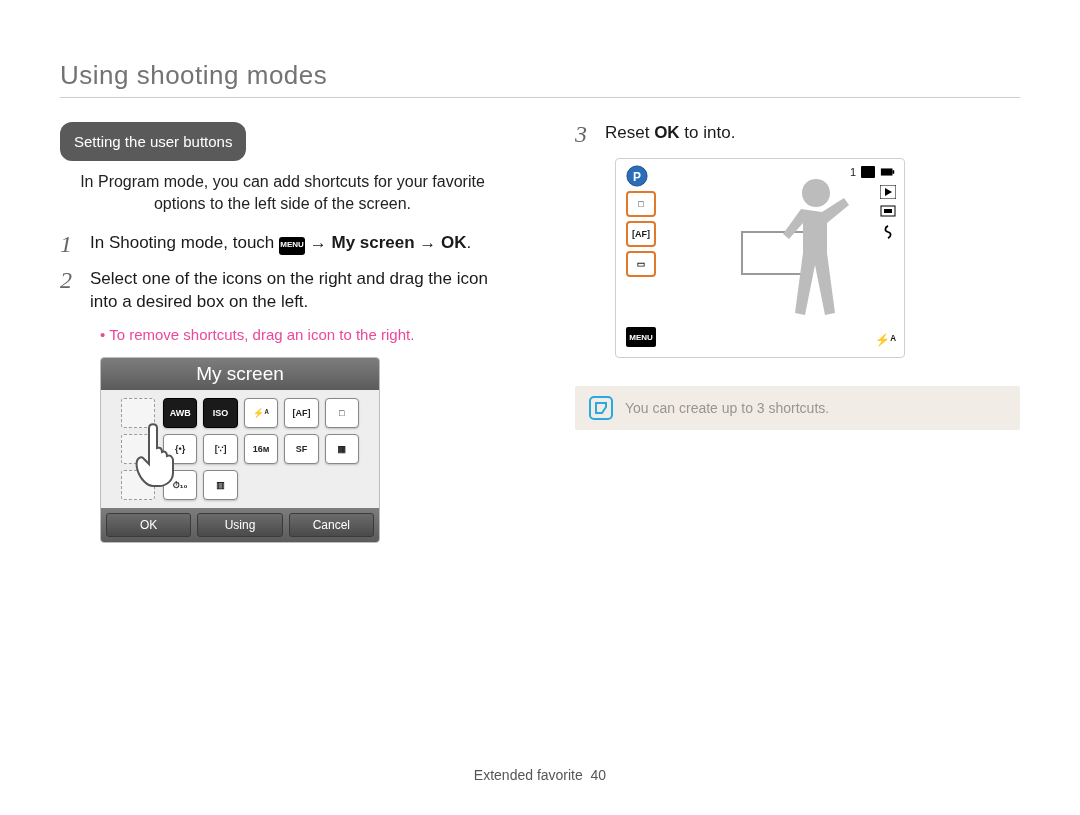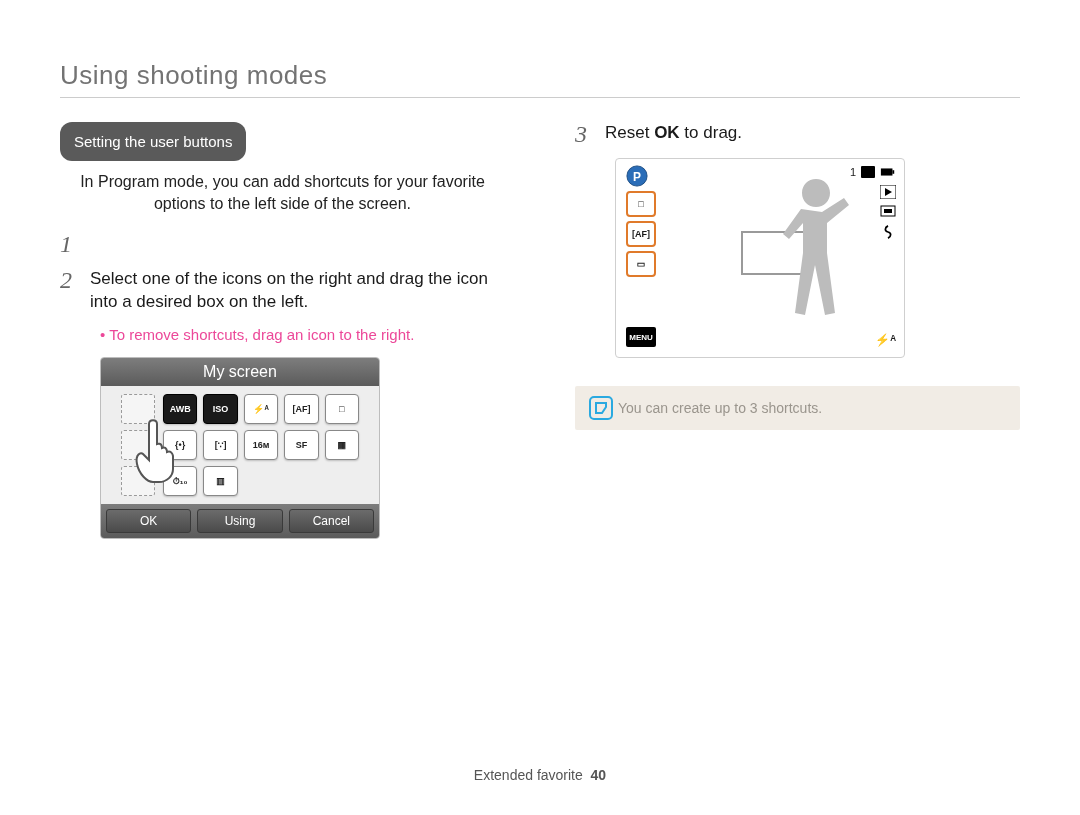--- a/index.html
+++ b/index.html
@@ -97,21 +97,21 @@
     margin-top: 6px;
     border: 1px solid #bdbdbd;
     border-radius: 4px;
     overflow: hidden;
     background: #fafafa;
   }
   .myscreen-header {
     background: linear-gradient(#7d7d7d, #5b5b5b);
     color: #fff;
     text-align: center;
-    font-size: 16px;
+    font-size: 19px;
     padding: 5px 16px;
   }
   .myscreen-body {
     position: relative;
     display: flex;
     background: #eeeeee;
     padding: 8px 20px;
     gap: 6px;
   }
   .drop-col {
@@ -248,21 +248,21 @@
     display: inline-flex;
     align-items: center; justify-content: center;
   }
 
   
   .note-box {
     margin-top: 28px;
     background: #f1ece5;
     display: flex;
     align-items: center;
-    gap: 5px;
+    gap: 12px;
     padding: 10px 14px;
     border-radius: 2px;
   }
   .note-icon {
     width: 24px; height: 24px;
     border: 2px solid #2aa9e0;
     border-radius: 5px;
     display: flex; align-items: center; justify-content: center;
   }
   .note-text {
@@ -272,37 +272,42 @@
 
   
   .page-footer {
     position: absolute;
     bottom: 32px;
     left: 0; right: 0;
     text-align: center;
     font-size: 14px;
     color: #555;
   }
-  .page-footer .pn { font-weight: 700; text-align: center; }
+  .page-footer .pn { font-weight: 400; text-align: center; }
 </style>
 </head>
 <body>
 
 <div class="page">
   <div class="section-title">Using shooting modes</div>
   <hr class="divider">
 
   <div class="columns">
 
     <div class="col">
       <span class="pill">Setting the user buttons</span>
       <p class="body-text">In Program mode, you can add shortcuts for your favorite options to the left side of the screen.</p>
 
       <div class="step">
         <div class="step-num">1</div>
+        <div class="step-text">
+          <span>In Shooting mode, touch </span>
+          <span class="menu-chip">MENU</span>
+          <b><span> → My screen → OK</span></b><span>.</span>
+        </div>
       </div>
 
       <div class="step">
         <div class="step-num">2</div>
         <div class="step-text">Select one of the icons on the right and drag the icon into a desired box on the left.</div>
       </div>
       <div class="sub-bullet">To remove shortcuts, drag an icon to the right.</div>
 
       
       <div class="myscreen-panel">
@@ -336,21 +341,21 @@
           <div class="ms-btn">Using</div>
           <div class="ms-btn">Cancel</div>
         </div>
       </div>
     </div>
 
     <div class="col">
       <div class="step">
         <div class="step-num">3</div>
         <div class="step-text">
-          <span>Reset </span><b>OK</b><span> to drag.</span>
+          <span>Reset </span><b>OK</b><span> to into.</span>
         </div>
       </div>
 
       <div class="preview-panel">
         <svg class="pv-mode" viewBox="0 0 24 24">
           <circle cx="12" cy="12" r="11" fill="#2a6db8" stroke="#1a4a80" stroke-width="1"></circle>
           <text x="12" y="17" text-anchor="middle" font-size="13" font-weight="bold" fill="#fff" font-family="Arial">P</text>
         </svg>
 
         <div class="pv-left-col">

